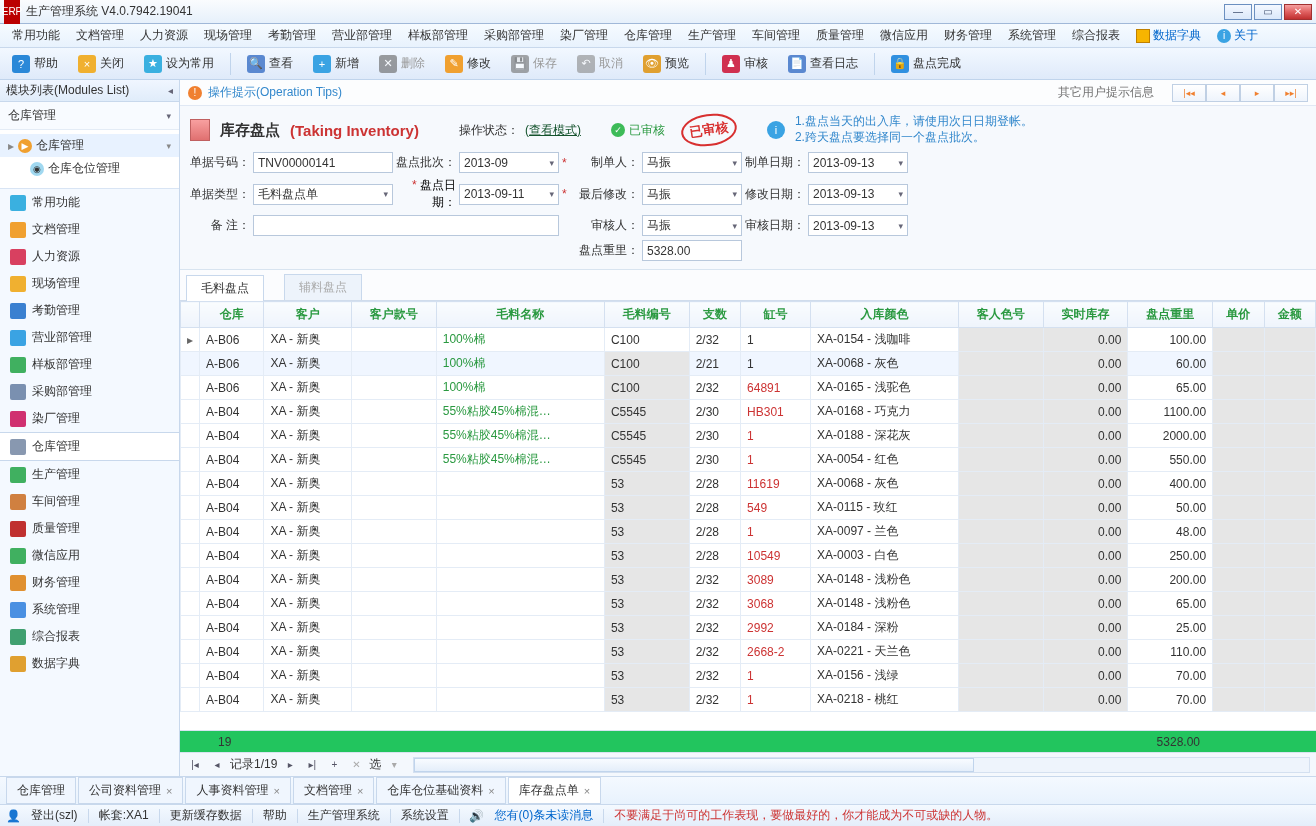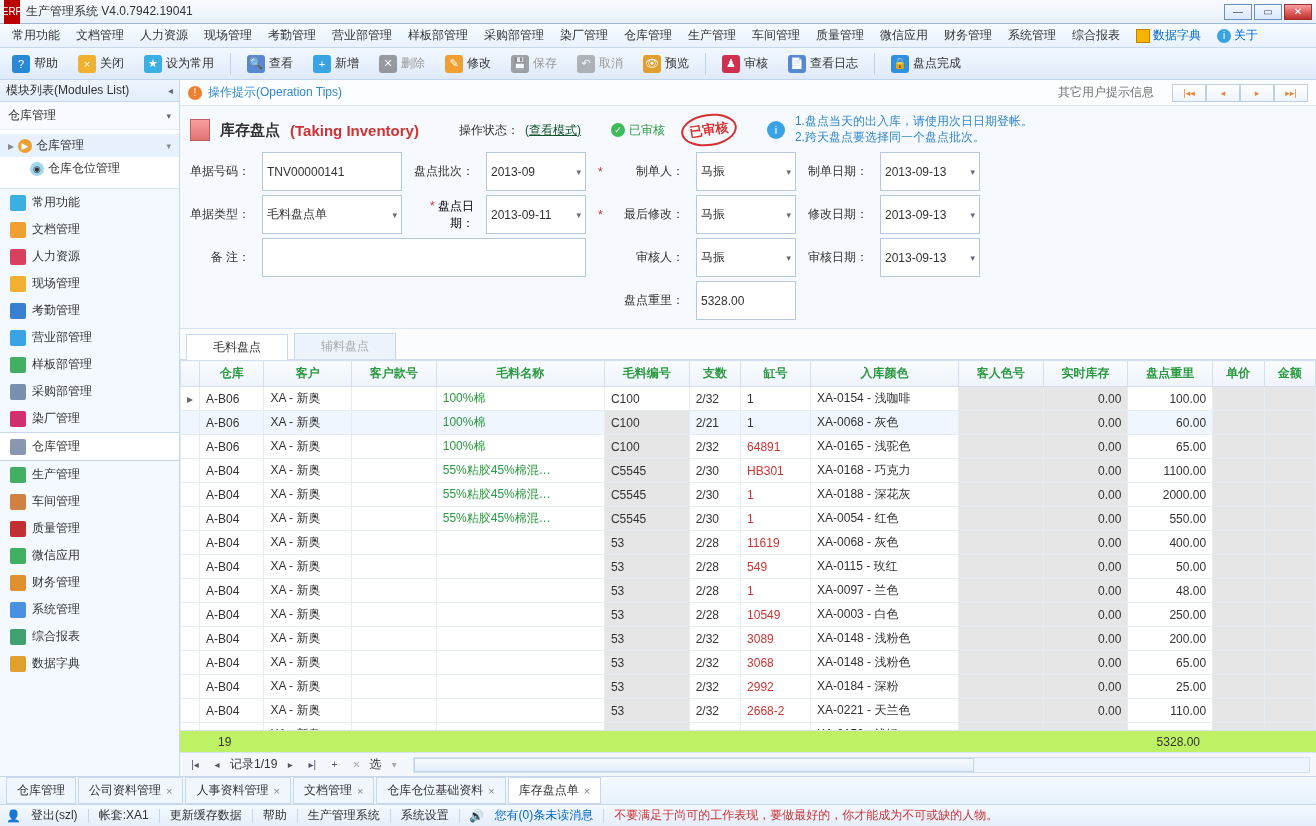--- a/index.html
+++ b/index.html
@@ -62,44 +62,44 @@
 .form-header .fh-title-a { font-size: 15px; font-weight: bold; }
 .form-header .fh-title-b { font-size: 15px; font-weight: bold; color: #cc3333; }
 .form-header .fh-state { margin-left: 30px; display: flex; align-items: center; gap: 6px; }
 .form-header .view-mode { color: #14532d; text-decoration: underline; }
 .form-header .approved { display: flex; align-items: center; gap: 4px; margin-left: 20px; color: #2a9940; }
 .form-header .approved .chk { width: 14px; height: 14px; border-radius: 50%; background: #3dbb58; display: flex; align-items: center; justify-content: center; color: #fff; font-size: 9px; }
 .stamp { width: 56px; height: 32px; border: 2px solid #d83030; border-radius: 50%; color: #d83030; font-weight: bold; display: flex; align-items: center; justify-content: center; transform: rotate(-8deg); margin-left: 6px; font-size: 13px; }
 .form-header .info-icon { width: 18px; height: 18px; border-radius: 50%; background: #3aa3e3; color: #fff; display: flex; align-items: center; justify-content: center; font-size: 11px; margin-left: 20px; }
 .form-header .info-text { color: #3388cc; line-height: 1.3; }
 
-.form-grid { display: grid; grid-template-columns: 60px 140px 60px 100px 14px 60px 100px 60px 100px; gap: 4px 12px; align-items: center; }
+.form-grid { display: grid; grid-template-columns: 60px 140px 60px 100px 14px 60px 100px 60px 100px; gap: 4px 3px; align-items: center; }
 .flabel { text-align: right; color: #333; }
-.finput, .fselect { height: 39px; border: 1px solid #b8c8dc; background: #fff; padding: 0 4px; font-size: 12px; display: flex; align-items: center; }
+.finput, .fselect { height: 21px; border: 1px solid #b8c8dc; background: #fff; padding: 0 4px; font-size: 12px; display: flex; align-items: center; }
 .fselect { justify-content: space-between; }
 .fselect .dd { font-size: 9px; color: #667; }
 .req { color: #cc3333; }
 
 .sub-tabs { display: flex; padding: 4px 6px 0 6px; background: #fbfcfe; border-bottom: 1px solid #d0dcec; }
-.stab { padding: 4px 26px; border: 1px solid #c8d8ec; border-bottom: none; background: #edf3fb; margin-right: 6px; color: #666; }
+.stab { padding: 4px 14px; border: 1px solid #c8d8ec; border-bottom: none; background: #edf3fb; margin-right: 20px; color: #666; }
 .stab.active { background: #fff; color: #333; position: relative; top: 1px; }
 .stab.sub-inactive { color: #aaa; }
 
 .grid-wrap { flex: 1; overflow: auto; position: relative; }
 table.grid { border-collapse: collapse; width: 100%; font-size: 12px; }
 table.grid th { background: linear-gradient(#fafcfe,#eef4fc); border: 1px solid #d4e0f0; padding: 4px 6px; font-weight: bold; color: #2a9940; text-align: center; position: sticky; top: 0; }
 table.grid td { border: 1px solid #e4ecf6; padding: 3px 6px; white-space: nowrap; }
 table.grid tr.sel td { background: #f0f6ff; }
 .cell-num { text-align: right; }
 .cell-green { color: #2a9940; }
 .cell-red { color: #cc3333; }
 .cell-gray { background: #e6e6e6 !important; }
 .rowmark { width: 14px; text-align: center; color: #666; }
 
-.grid-footer { height: 22px; background: #bef264; border-top: 1px solid #d8e4f0; display: flex; align-items: center; padding: 0 6px; gap: 16px; text-align: center; }
+.grid-footer { height: 22px; background: #22c55e; border-top: 1px solid #d8e4f0; display: flex; align-items: center; padding: 0 6px; gap: 16px; text-align: center; }
 .grid-footer .gf-left { margin-left: 32px; }
 .grid-footer .gf-right { margin-left: auto; margin-right: 110px; }
 
 .pager { height: 24px; display: flex; align-items: center; padding: 0 6px; gap: 4px; background: #f4f8fd; border-top: 1px solid #d8e4f0; }
 .pager .pbtn { width: 18px; height: 18px; display: flex; align-items: center; justify-content: center; font-size: 10px; color: #556; border: 1px solid transparent; }
 .pager .slider { flex: 1; height: 16px; background: #eef4fc; border: 1px solid #d4e0f0; margin-left: 6px; position: relative; }
 .pager .slider .thumb { position: absolute; left: 0; top: 0; bottom: 0; width: 560px; background: linear-gradient(#f8fbff,#e4eefa); border: 1px solid #c0d4ec; }
 
 
 .bottom-tabs { height: 28px; background: linear-gradient(#f4f9ff,#e8f2fd); border-top: 1px solid #c8d8ec; display: flex; align-items: flex-end; padding: 0 6px; }

